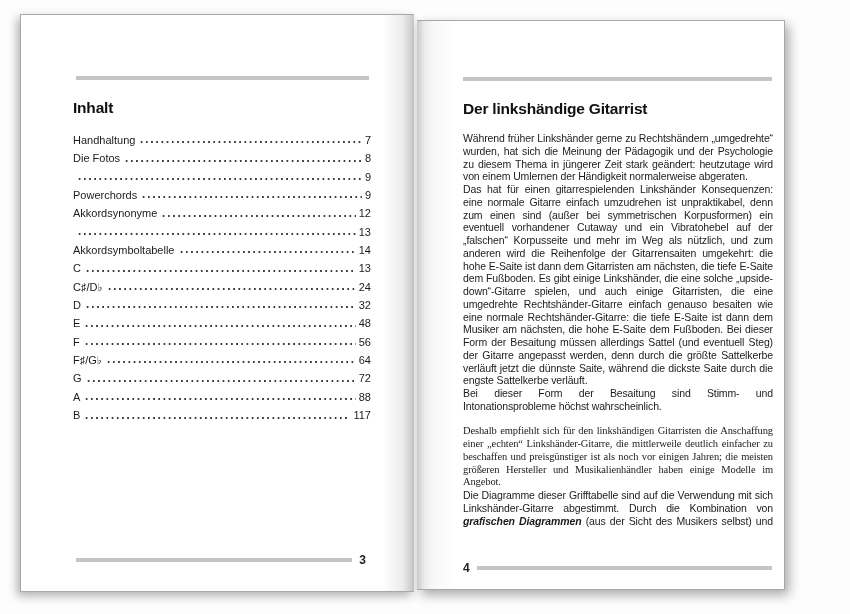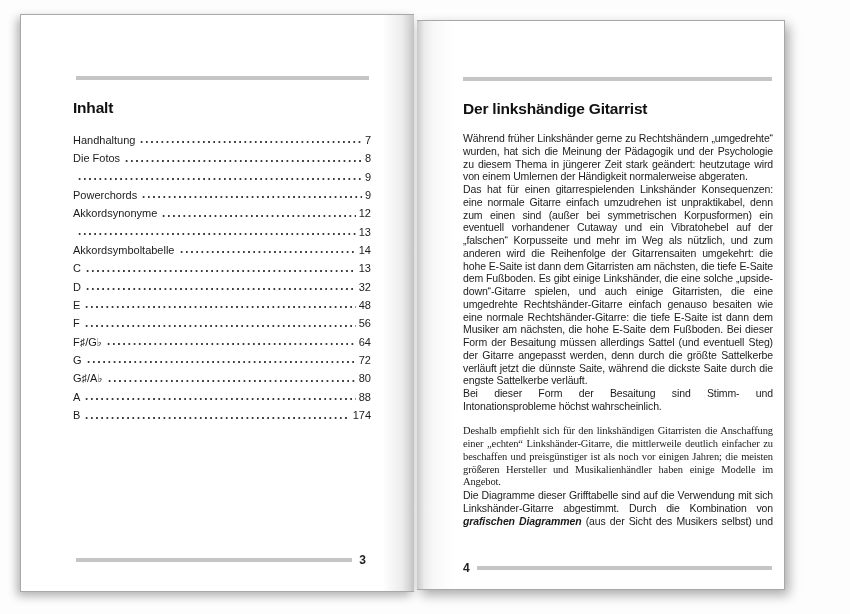--- a/index.html
+++ b/index.html
@@ -101,20 +101,25 @@
           <span class="toc-label">Akkordsymboltabelle</span>
           <span class="toc-dots"></span>
           <span class="toc-page">14</span>
         </div>
         <div class="toc-row">
           <span class="toc-label">C</span>
           <span class="toc-dots"></span>
           <span class="toc-page">13</span>
         </div>
         <div class="toc-row">
+          <span class="toc-label">C♯/D♭</span>
+          <span class="toc-dots"></span>
+          <span class="toc-page">24</span>
+        </div>
+        <div class="toc-row">
           <span class="toc-label">D</span>
           <span class="toc-dots"></span>
           <span class="toc-page">32</span>
         </div>
         <div class="toc-row">
           <span class="toc-label">E</span>
           <span class="toc-dots"></span>
           <span class="toc-page">48</span>
         </div>
         <div class="toc-row">
@@ -126,33 +131,28 @@
           <span class="toc-label">F♯/G♭</span>
           <span class="toc-dots"></span>
           <span class="toc-page">64</span>
         </div>
         <div class="toc-row">
           <span class="toc-label">G</span>
           <span class="toc-dots"></span>
           <span class="toc-page">72</span>
         </div>
         <div class="toc-row">
-          <span class="toc-label">G♯/A♭</span>
-          <span class="toc-dots"></span>
-          <span class="toc-page">80</span>
-        </div>
-        <div class="toc-row">
           <span class="toc-label">A</span>
           <span class="toc-dots"></span>
           <span class="toc-page">88</span>
         </div>
         <div class="toc-row">
           <span class="toc-label">B</span>
           <span class="toc-dots"></span>
-          <span class="toc-page">174</span>
+          <span class="toc-page">117</span>
         </div>
       </div>
     <div class="footer footer-left">
       <div class="rule"></div>
       <span>3</span>
     </div>
   </div>
 
   <div class="page page-right">
     <div class="rule rule-top-right"></div>

